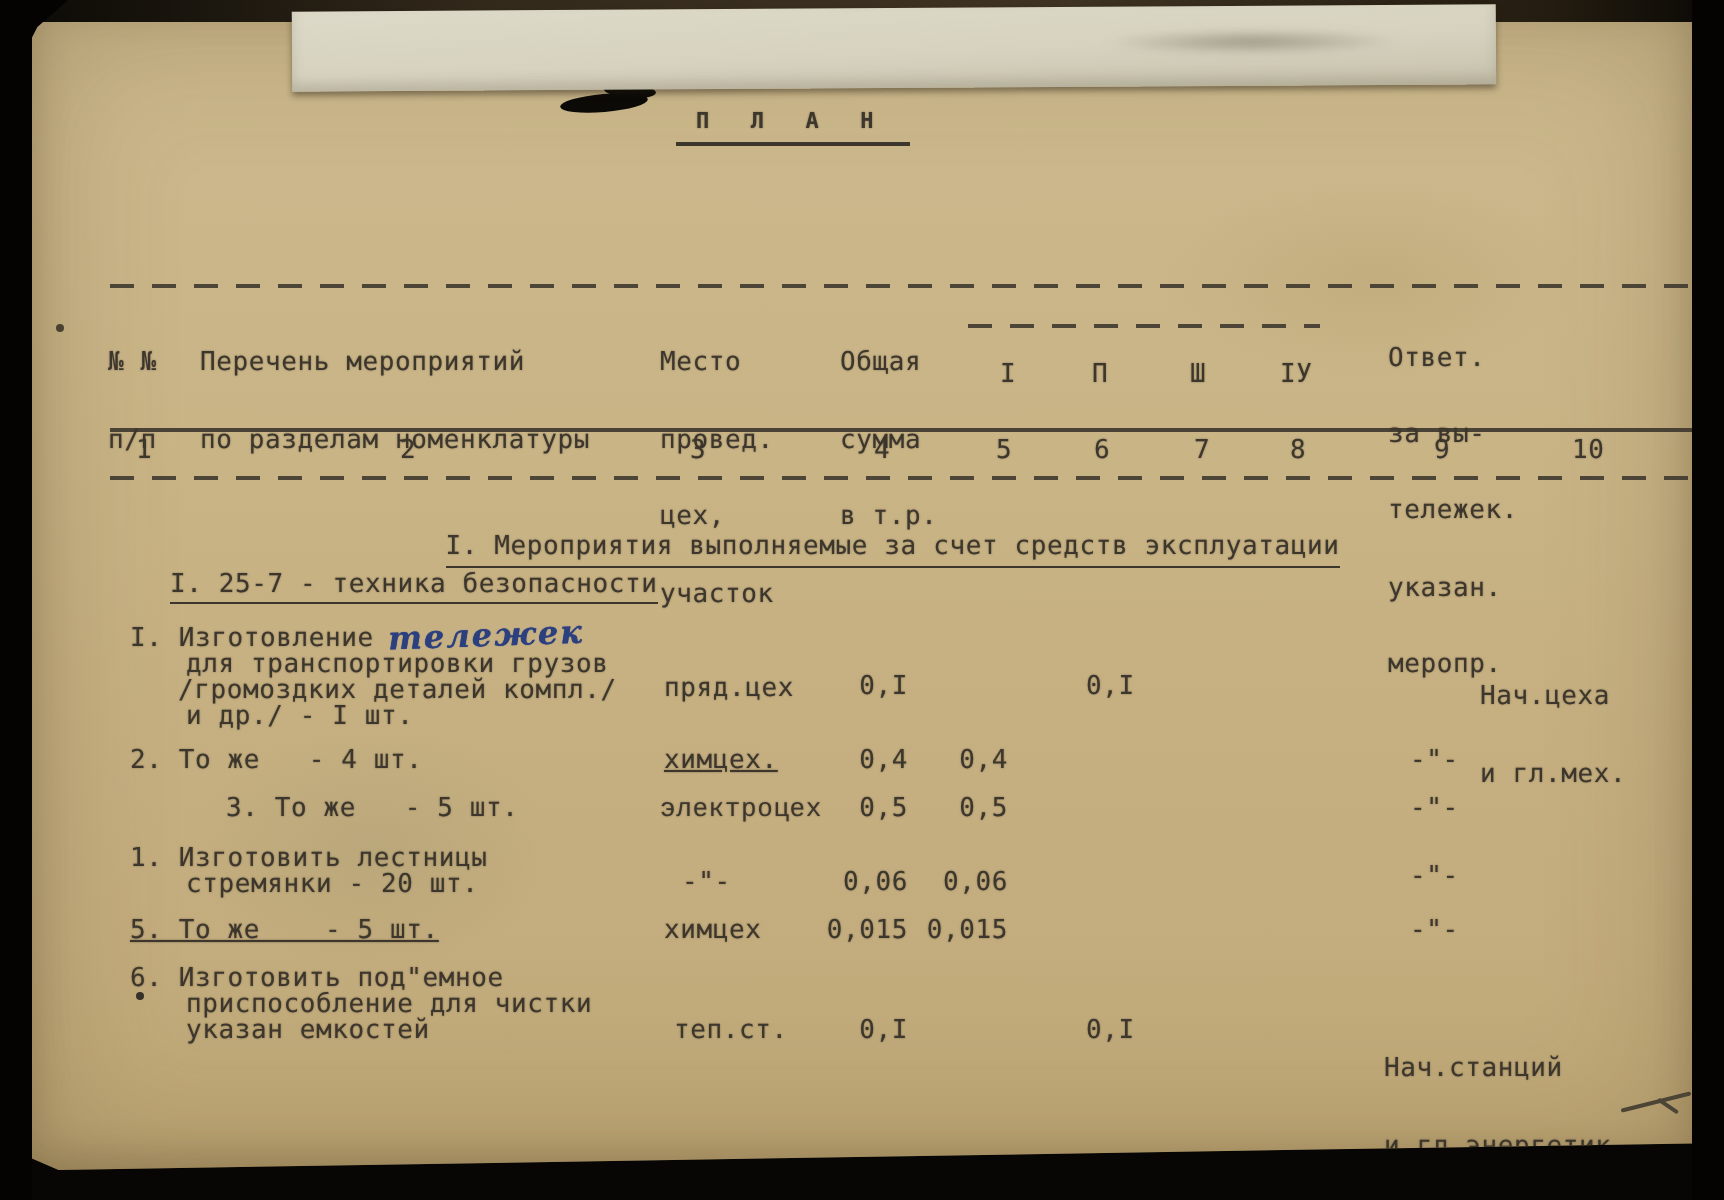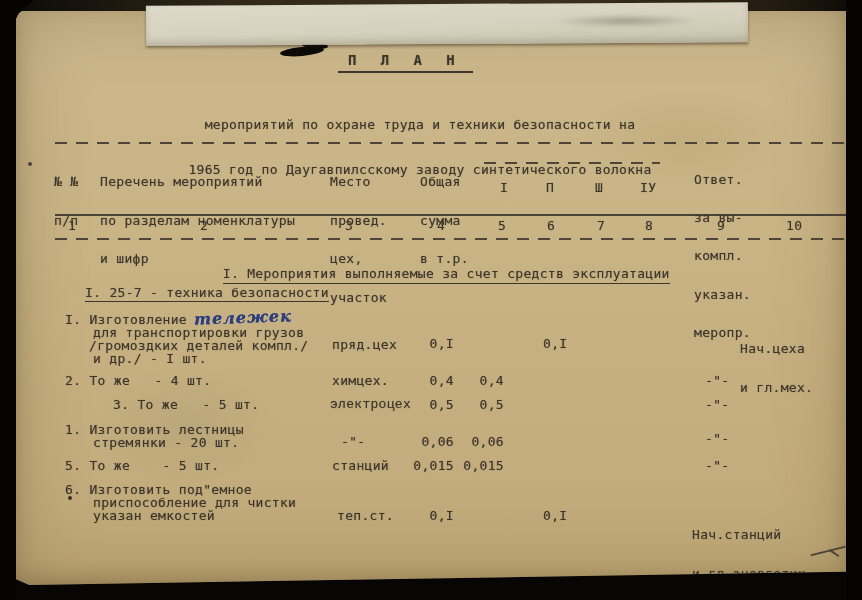--- a/index.html
+++ b/index.html
@@ -42,21 +42,21 @@
   .dot6{position:absolute;left:52px;top:487px;width:4px;height:4px;border-radius:50%;background:#37312a;}
   .pen-mark{position:absolute;left:794px;top:541px;width:36px;height:2px;background:#4c4536;
     transform:rotate(-14deg);border-radius:2px;}
   .pen-mark2{position:absolute;left:812px;top:543px;width:12px;height:2px;background:#4c4536;
     transform:rotate(34deg);border-radius:2px;}
   
   .t{position:absolute;font-size:13px;line-height:13px;color:#3c362c;white-space:pre;
      letter-spacing:.3px;text-shadow:0 0 1px rgba(45,38,26,.45);}
   .hd div{line-height:12.6px;}
   .resp-hd div{line-height:12.2px;}
-  .title{font-size:14px;line-height:15px;letter-spacing:2.5px;font-weight:bold;
+  .title{font-size:11px;line-height:15px;letter-spacing:2.5px;font-weight:bold;
      border-bottom:2px solid #3c362c;padding:0 16px 3px 10px;}
   .center{text-align:center;white-space:pre;}
   .uline{border-bottom:1.6px solid #3c362c;padding-bottom:2px;}
   .dash{position:absolute;height:2px;
      background:repeating-linear-gradient(90deg,#3c362c 0 12px,transparent 12px 21px);opacity:.88;}
   .solid{position:absolute;height:2px;background:#3c362c;opacity:.9;}
   .num-r{display:inline-block;text-align:right;}
   .hand{position:absolute;font-family:"DejaVu Serif","Liberation Serif",serif;
      font-style:italic;font-weight:bold;font-size:16px;letter-spacing:1px;
      color:#2c3f7e;transform:rotate(-2deg);text-shadow:0 0 .5px #2c3f7e;}
@@ -71,58 +71,53 @@
   <div class="stain2"></div>
 
   <div class="blob1"></div>
   <div class="blob2"></div>
   <div class="speck"></div>
   <div class="dot6"></div>
   <div class="pen-mark"></div>
   <div class="pen-mark2"></div>
 
   <span class="t title" style="left:322px;top:44px;">П  Л  А  Н</span>
-  <div class="t center" style="left:104px;top:78px;width:600px;line-height:15px;">
-    <div>мероприятий по охране труда и техники безопасности на</div>
-    <div>1965 год по Даугавпилсскому заводу синтетического волокна</div>
-  </div>
 
   <div class="dash" style="left:39px;top:133px;width:792px;"></div>
   <div class="dash" style="left:468px;top:153px;width:176px;"></div>
   <div class="solid" style="left:39px;top:205px;width:792px;"></div>
   <div class="dash" style="left:39px;top:229px;width:792px;"></div>
 
   <div class="t hd" style="left:38px;top:141px;">
     <div>№ №</div>
     <div>п/п</div>
   </div>
   <div class="t hd" style="left:84px;top:141px;">
     <div>Перечень мероприятий</div>
     <div>по разделам номенклатуры</div>
-    <div>и шифр</div>
   </div>
   <div class="t hd" style="left:314px;top:141px;">
     <div>Место</div>
     <div>провед.</div>
     <div>цех,</div>
     <div>участок</div>
   </div>
   <div class="t hd" style="left:404px;top:141px;">
     <div>Общая</div>
     <div>сумма</div>
     <div>в т.р.</div>
   </div>
   <span class="t" style="left:484px;top:172px;">I</span>
   <span class="t" style="left:530px;top:172px;">П</span>
   <span class="t" style="left:579px;top:172px;">Ш</span>
   <span class="t" style="left:624px;top:172px;">IУ</span>
   <div class="t resp-hd" style="left:678px;top:139px;">
     <div>Ответ.</div>
     <div>за вы-</div>
-    <div>компл.</div>
+    <div>тележек.</div>
     <div>указан.</div>
     <div>меропр.</div>
   </div>
 
   <span class="t" style="left:52px;top:210px;">1</span>
   <span class="t" style="left:184px;top:210px;">2</span>
   <span class="t" style="left:329px;top:210px;">3</span>
   <span class="t" style="left:421px;top:210px;">4</span>
   <span class="t" style="left:482px;top:210px;">5</span>
   <span class="t" style="left:531px;top:210px;">6</span>
@@ -143,40 +138,40 @@
   <span class="t" style="left:77px;top:343px;">и др./ - I шт.</span>
   <span class="t" style="left:316px;top:329px;">пряд.цех</span>
   <span class="t num-r" style="left:378px;top:328px;width:60px;">0,I</span>
   <span class="t" style="left:527px;top:328px;">0,I</span>
   <div class="t" style="left:676px;top:307px;margin-left:48px;">
     <div>Нач.цеха</div>
     <div>и гл.мех.</div>
   </div>
 
   <span class="t" style="left:49px;top:365px;">2. То же   - 4 шт.</span>
-  <span class="t" style="left:316px;top:365px;">химцех.</span>
+  <span class="t" style="left:316px;top:365px;text-decoration:underline;">химцех.</span>
   <span class="t num-r" style="left:378px;top:365px;width:60px;">0,4</span>
   <span class="t num-r" style="left:428px;top:365px;width:60px;">0,4</span>
   <span class="t" style="left:689px;top:365px;">-"-</span>
 
   <span class="t" style="left:49px;top:389px;margin-left:48px;">3. То же   - 5 шт.</span>
   <span class="t" style="left:314px;top:389px;font-family:Liberation Mono, monospace;">электроцех</span>
   <span class="t num-r" style="left:378px;top:389px;width:60px;">0,5</span>
   <span class="t num-r" style="left:428px;top:389px;width:60px;">0,5</span>
   <span class="t" style="left:689px;top:389px;">-"-</span>
 
   <span class="t" style="left:49px;top:414px;">1. Изготовить лестницы</span>
   <span class="t" style="left:77px;top:427px;">стремянки - 20 шт.</span>
   <span class="t" style="left:325px;top:426px;">-"-</span>
   <span class="t num-r" style="left:378px;top:426px;width:60px;">0,06</span>
   <span class="t num-r" style="left:428px;top:426px;width:60px;">0,06</span>
   <span class="t" style="left:689px;top:423px;">-"-</span>
 
-  <span class="t" style="left:49px;top:450px;">5. То же    - 5 шт.</span>
-  <span class="t" style="left:316px;top:450px;">станций</span>
+  <span class="t" style="left:49px;top:450px;text-decoration:underline;">5. То же    - 5 шт.</span>
+  <span class="t" style="left:316px;top:450px;">химцех</span>
   <span class="t num-r" style="left:378px;top:450px;width:60px;">0,015</span>
   <span class="t num-r" style="left:428px;top:450px;width:60px;">0,015</span>
   <span class="t" style="left:689px;top:450px;">-"-</span>
 
   <span class="t" style="left:49px;top:474px;">6. Изготовить под"емное</span>
   <span class="t" style="left:77px;top:487px;">приспособление для чистки</span>
   <span class="t" style="left:77px;top:500px;">указан емкостей</span>
   <span class="t" style="left:321px;top:500px;">теп.ст.</span>
   <span class="t num-r" style="left:378px;top:500px;width:60px;">0,I</span>
   <span class="t" style="left:527px;top:500px;">0,I</span>

